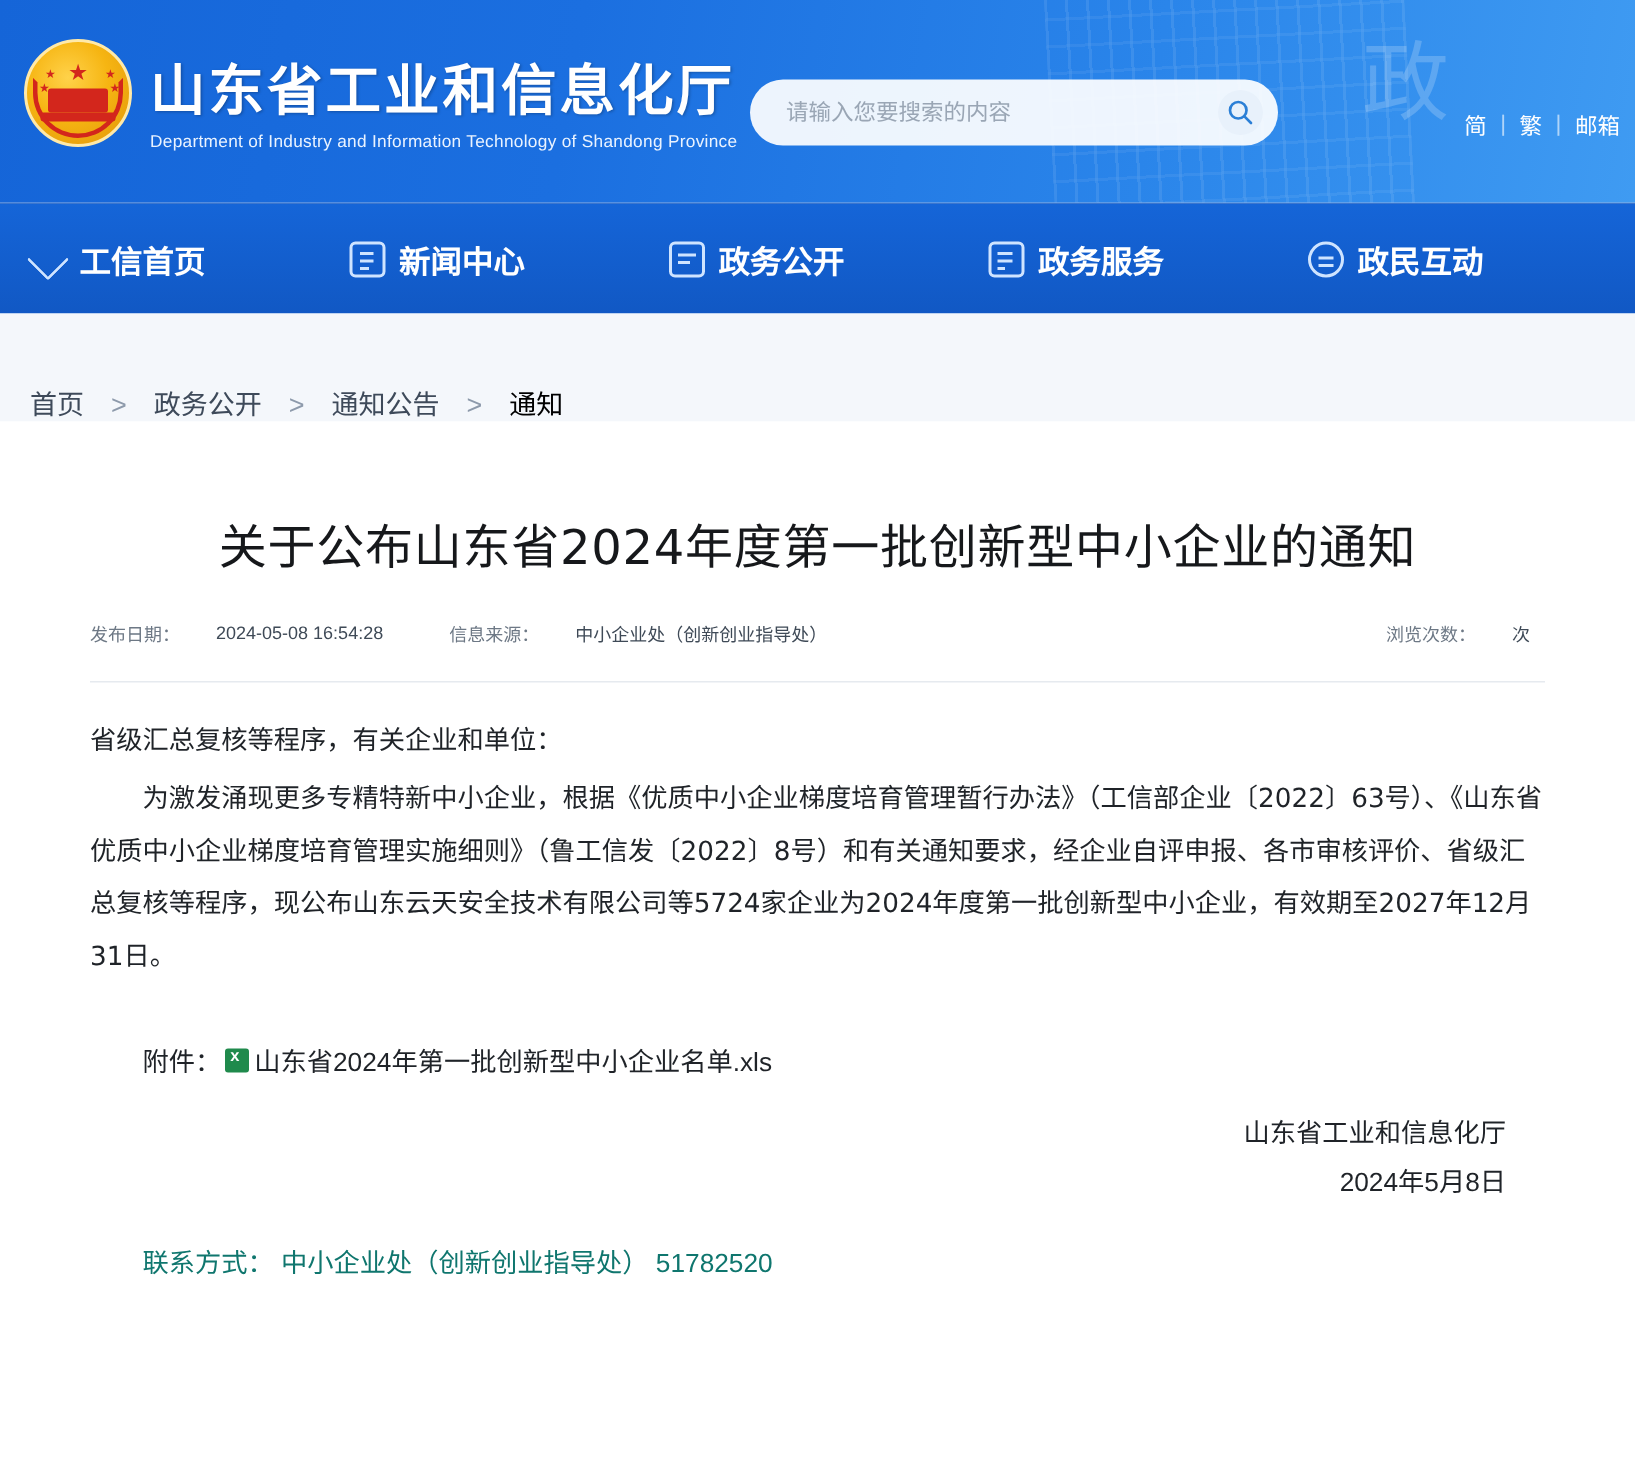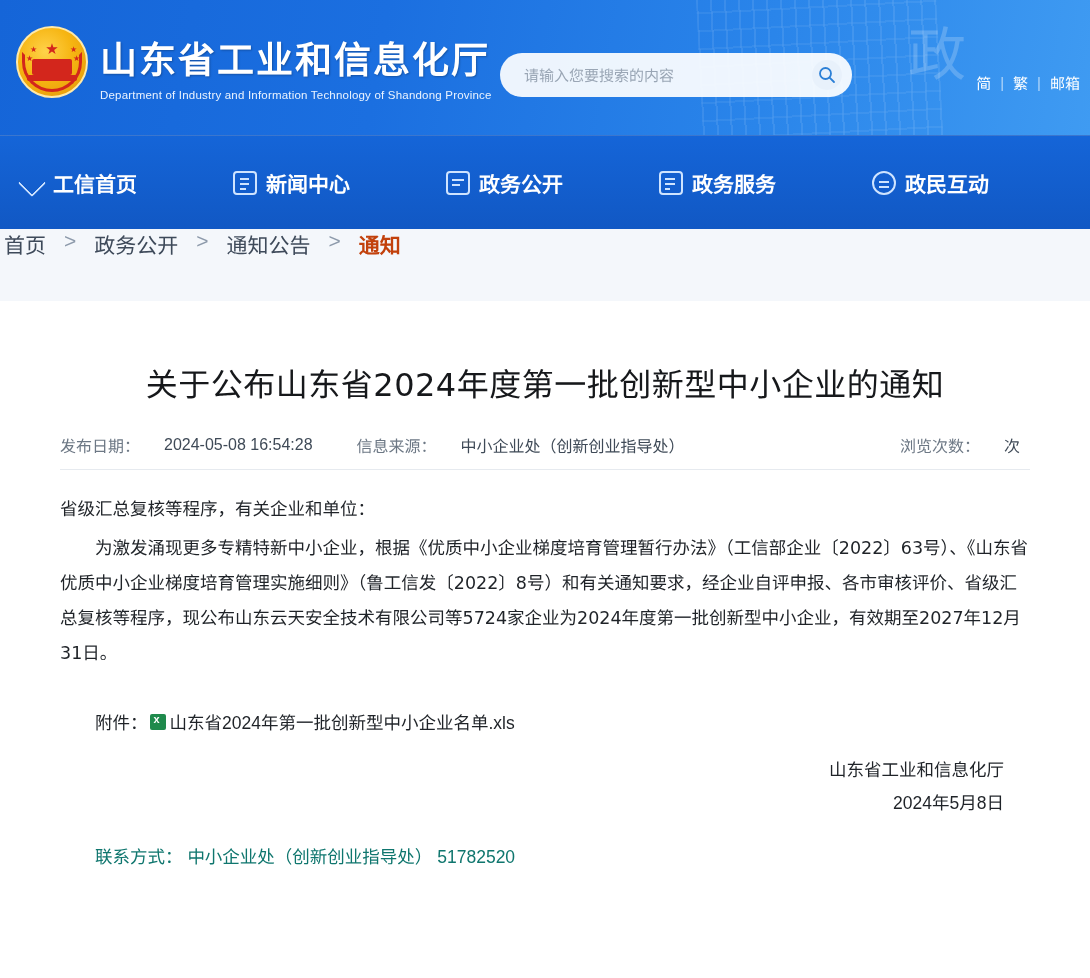--- a/index.html
+++ b/index.html
@@ -109,21 +109,21 @@
   .lang-links {
     position: absolute; right: 10px; top: 72px;
     color: #fff; font-size: 15px;
     display: flex; align-items: center; gap: 9px;
   }
   .lang-links .sep { opacity: .6; }
   .lang-links a { color: #fff; text-decoration: none; cursor: pointer; }
 
   
   .nav {
-    height: 94px;
+    height: 74px;
     background: linear-gradient(180deg, #1565d8 0%, #1158c4 100%);
     border-top: 1px solid rgba(255,255,255,.18);
     display: flex;
     align-items: center;
     padding-left: 12px;
   }
   .nav-item {
     display: flex; align-items: center; gap: 9px;
     color: #fff; font-size: 21px; font-weight: bold;
     padding: 0 30px 0 8px;
@@ -160,46 +160,46 @@
   .nav-ico.service i:nth-child(2){ left:4px; top:10px; width:10px; height:2px;}
   .nav-ico.service i:nth-child(3){ left:4px; top:15px; width:5px; height:2px;}
   .nav-ico.inter { border-radius: 50%; }
   .nav-ico.inter i:nth-child(1){ left:5px; top:8px; width:10px; height:2px;}
   .nav-ico.inter i:nth-child(2){ left:5px; top:13px; width:10px; height:2px;}
 
   
   .crumb-wrap {
     height: 72px;
     background: #f4f7fb;
-    display: flex; align-items: flex-start;
-    padding-left: 4px;
-    font-size: 21px; color: #3e4a5a;
+    display: flex; align-items: flex-end;
+    padding-left: 20px;
+    font-size: 18px; color: #3e4a5a;
   }
   .crumb-item { cursor: pointer; }
   .crumb-sep { margin: 0 18px; color: #8d9aab; }
-  .crumb-item.last { color: #c2410c; cursor: default; font-weight: bold; }
+  .crumb-item.last { color: #000000; cursor: default; }
 
   
   .article {
     padding: 0 60px;
     background: #fff;
   }
   .art-title {
     text-align: center;
     font-size: 32px;
     font-weight: normal;
     color: #16181b;
     letter-spacing: .5px;
     padding: 58px 0 28px;
     font-family: "DejaVu Sans", "Liberation Sans", sans-serif;
   }
   .meta {
     display: flex; align-items: center;
-    font-size: 16px; color: #6d7885;
-    padding-bottom: 12px;
+    font-size: 12px; color: #6d7885;
+    padding-bottom: 24px;
     border-bottom: 1px solid #e6eaef;
   }
   .meta .m-label { color: #6d7885; }
   .meta .m-val { color: #3f4a57; margin-left: 24px; }
   .meta .grp { margin-right: 44px; display: flex; align-items: center; }
   .meta .grp.right { margin-left: auto; margin-right: 10px; }
 
   .body-text {
     font-size: 17.5px;
     line-height: 2.0;

